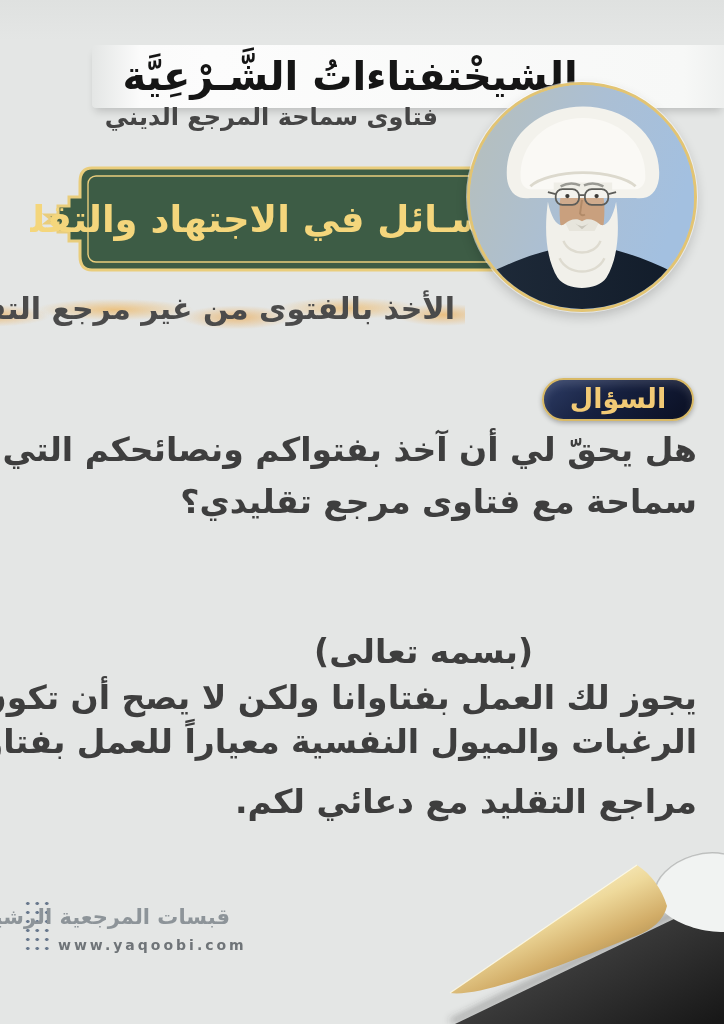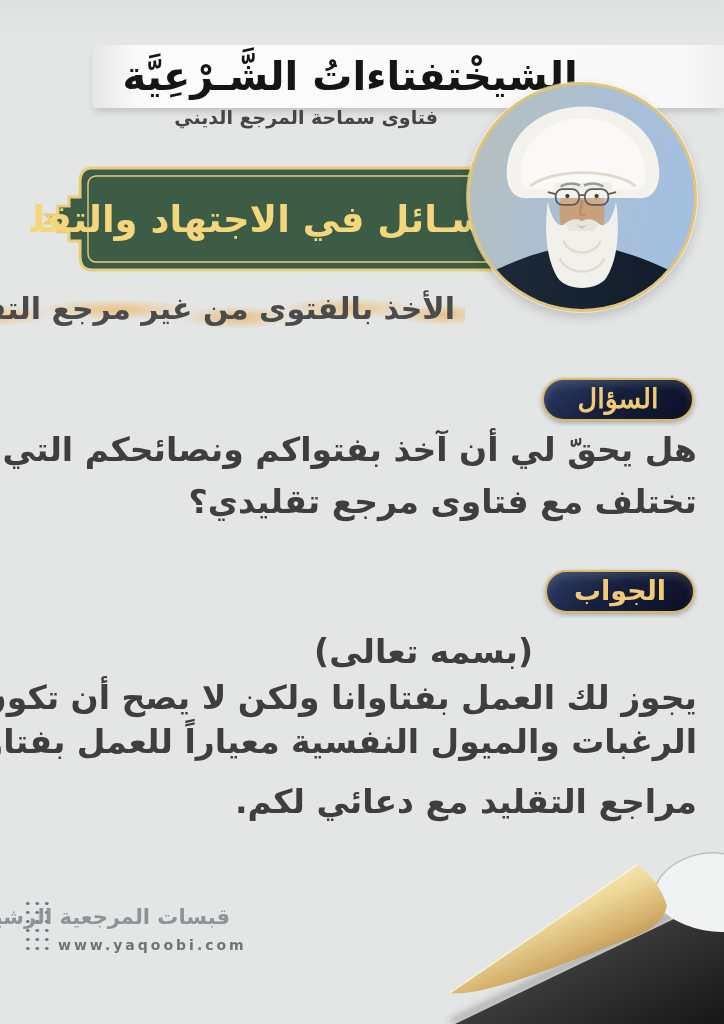--- a/index.html
+++ b/index.html
@@ -15,21 +15,21 @@
     background:linear-gradient(to right,rgba(252,252,252,0) 0,rgba(252,252,252,.95) 48px,#fcfcfc 120px,#f7f8f7 calc(100% - 40px),rgba(247,248,247,.55) 100%);
     box-shadow:0 6px 9px -3px rgba(0,0,0,.18);
     border-radius:4px 0 0 4px;
   }
   .main-title{
     position:absolute;left:60px;top:44px;width:580px;height:64px;
     text-align:center;line-height:64px;font-size:40px;font-weight:bold;color:#151515;
   }
   .subtitle{
     position:absolute;right:286px;top:106px;text-align:right;
-    font-size:19px;line-height:23px;font-weight:600;color:#454545;white-space:nowrap;
+    font-size:24px;line-height:23px;font-weight:600;color:#454545;white-space:nowrap;
   }
   
   .portrait{
     position:absolute;left:467px;top:82px;width:224px;height:224px;
     border:3px solid #e2c473;border-radius:50%;overflow:hidden;z-index:5;
     box-shadow:0 0 0 1px rgba(255,255,255,.55),0 5px 12px rgba(0,0,0,.18);
     background:#aec2d6;
   }
   
   .banner-svg{position:absolute;left:30px;top:160px;z-index:3;}
@@ -47,21 +47,21 @@
       radial-gradient(ellipse 100px 15px at 78% 45%,rgba(243,162,40,.48),rgba(243,162,40,0) 72%),
       radial-gradient(ellipse 70px 16px at 96% 60%,rgba(240,152,30,.5),rgba(240,152,30,0) 70%);
   }
   
   .badge{
     position:absolute;height:39px;border:2px solid #d8b966;border-radius:22px;
     background:linear-gradient(140deg,#2e3d66 0%,#16203f 45%,#0a0f22 100%);
     box-shadow:0 2px 5px rgba(0,0,0,.28), inset 0 5px 9px rgba(255,255,255,.13);
     color:#f2ca75;font-weight:bold;font-size:27px;line-height:38px;text-align:center;
   }
-  .badge.q{left:542px;top:378px;width:148px;font-family:Liberation Serif, serif;}
+  .badge.q{left:542px;top:378px;width:148px;}
   .badge.a{left:545px;top:570px;width:146px;}
   
   .bodyline{
     position:absolute;white-space:nowrap;text-align:right;
     font-size:33px;line-height:48px;font-weight:bold;color:#3e3e3e;
   }
   
   .dot-grid{
     position:absolute;left:22px;top:898px;width:29px;height:54px;
     background-image:radial-gradient(circle,#67778c 1.4px,rgba(103,119,140,0) 1.9px);
@@ -140,23 +140,22 @@
       <path d="M108,142 q7,6 14,0 l-7,6 Z" fill="#c9c6bb"></path>
     </svg>
   </div>
 
   <div class="topic ar">
     <span class="hl">الأخذ بالفتوى من غير مرجع التقليد</span>
   </div>
 
   <div class="badge q ar">السؤال</div>
   <div class="bodyline ar" style="right:27px;top:426px;">هل يحقّ لي أن آخذ بفتواكم ونصائحكم التي قد</div>
-  <div class="bodyline ar" style="right:27px;top:478px;">تختلف مع فتاوى مرجع تقليدي؟</div>
+  <div class="bodyline ar" style="right:27px;top:478px;">سماحة مع فتاوى مرجع تقليدي؟</div>
 
-  <div class="badge a ar">الجواب</div>
   <div class="bodyline ar" style="right:191px;top:628px;">(بسمه تعالى)</div>
   <div class="bodyline ar" style="right:27px;top:674px;">يجوز لك العمل بفتاوانا ولكن لا يصح أن تكون</div>
   <div class="bodyline ar" style="right:27px;top:718px;">الرغبات والميول النفسية معياراً للعمل بفتاوى</div>
   <div class="bodyline ar" style="right:27px;top:762px;margin-top:16px;">مراجع التقليد مع دعائي لكم.</div>
 
   <div class="dot-grid"></div>
   <div class="logo-callig ar">قبسات المرجعية الرشيدة</div>
   <div class="logo-url">www.yaqoobi.com</div>
 
   <svg class="curl-svg" width="284" height="244" viewBox="0 0 284 244">

